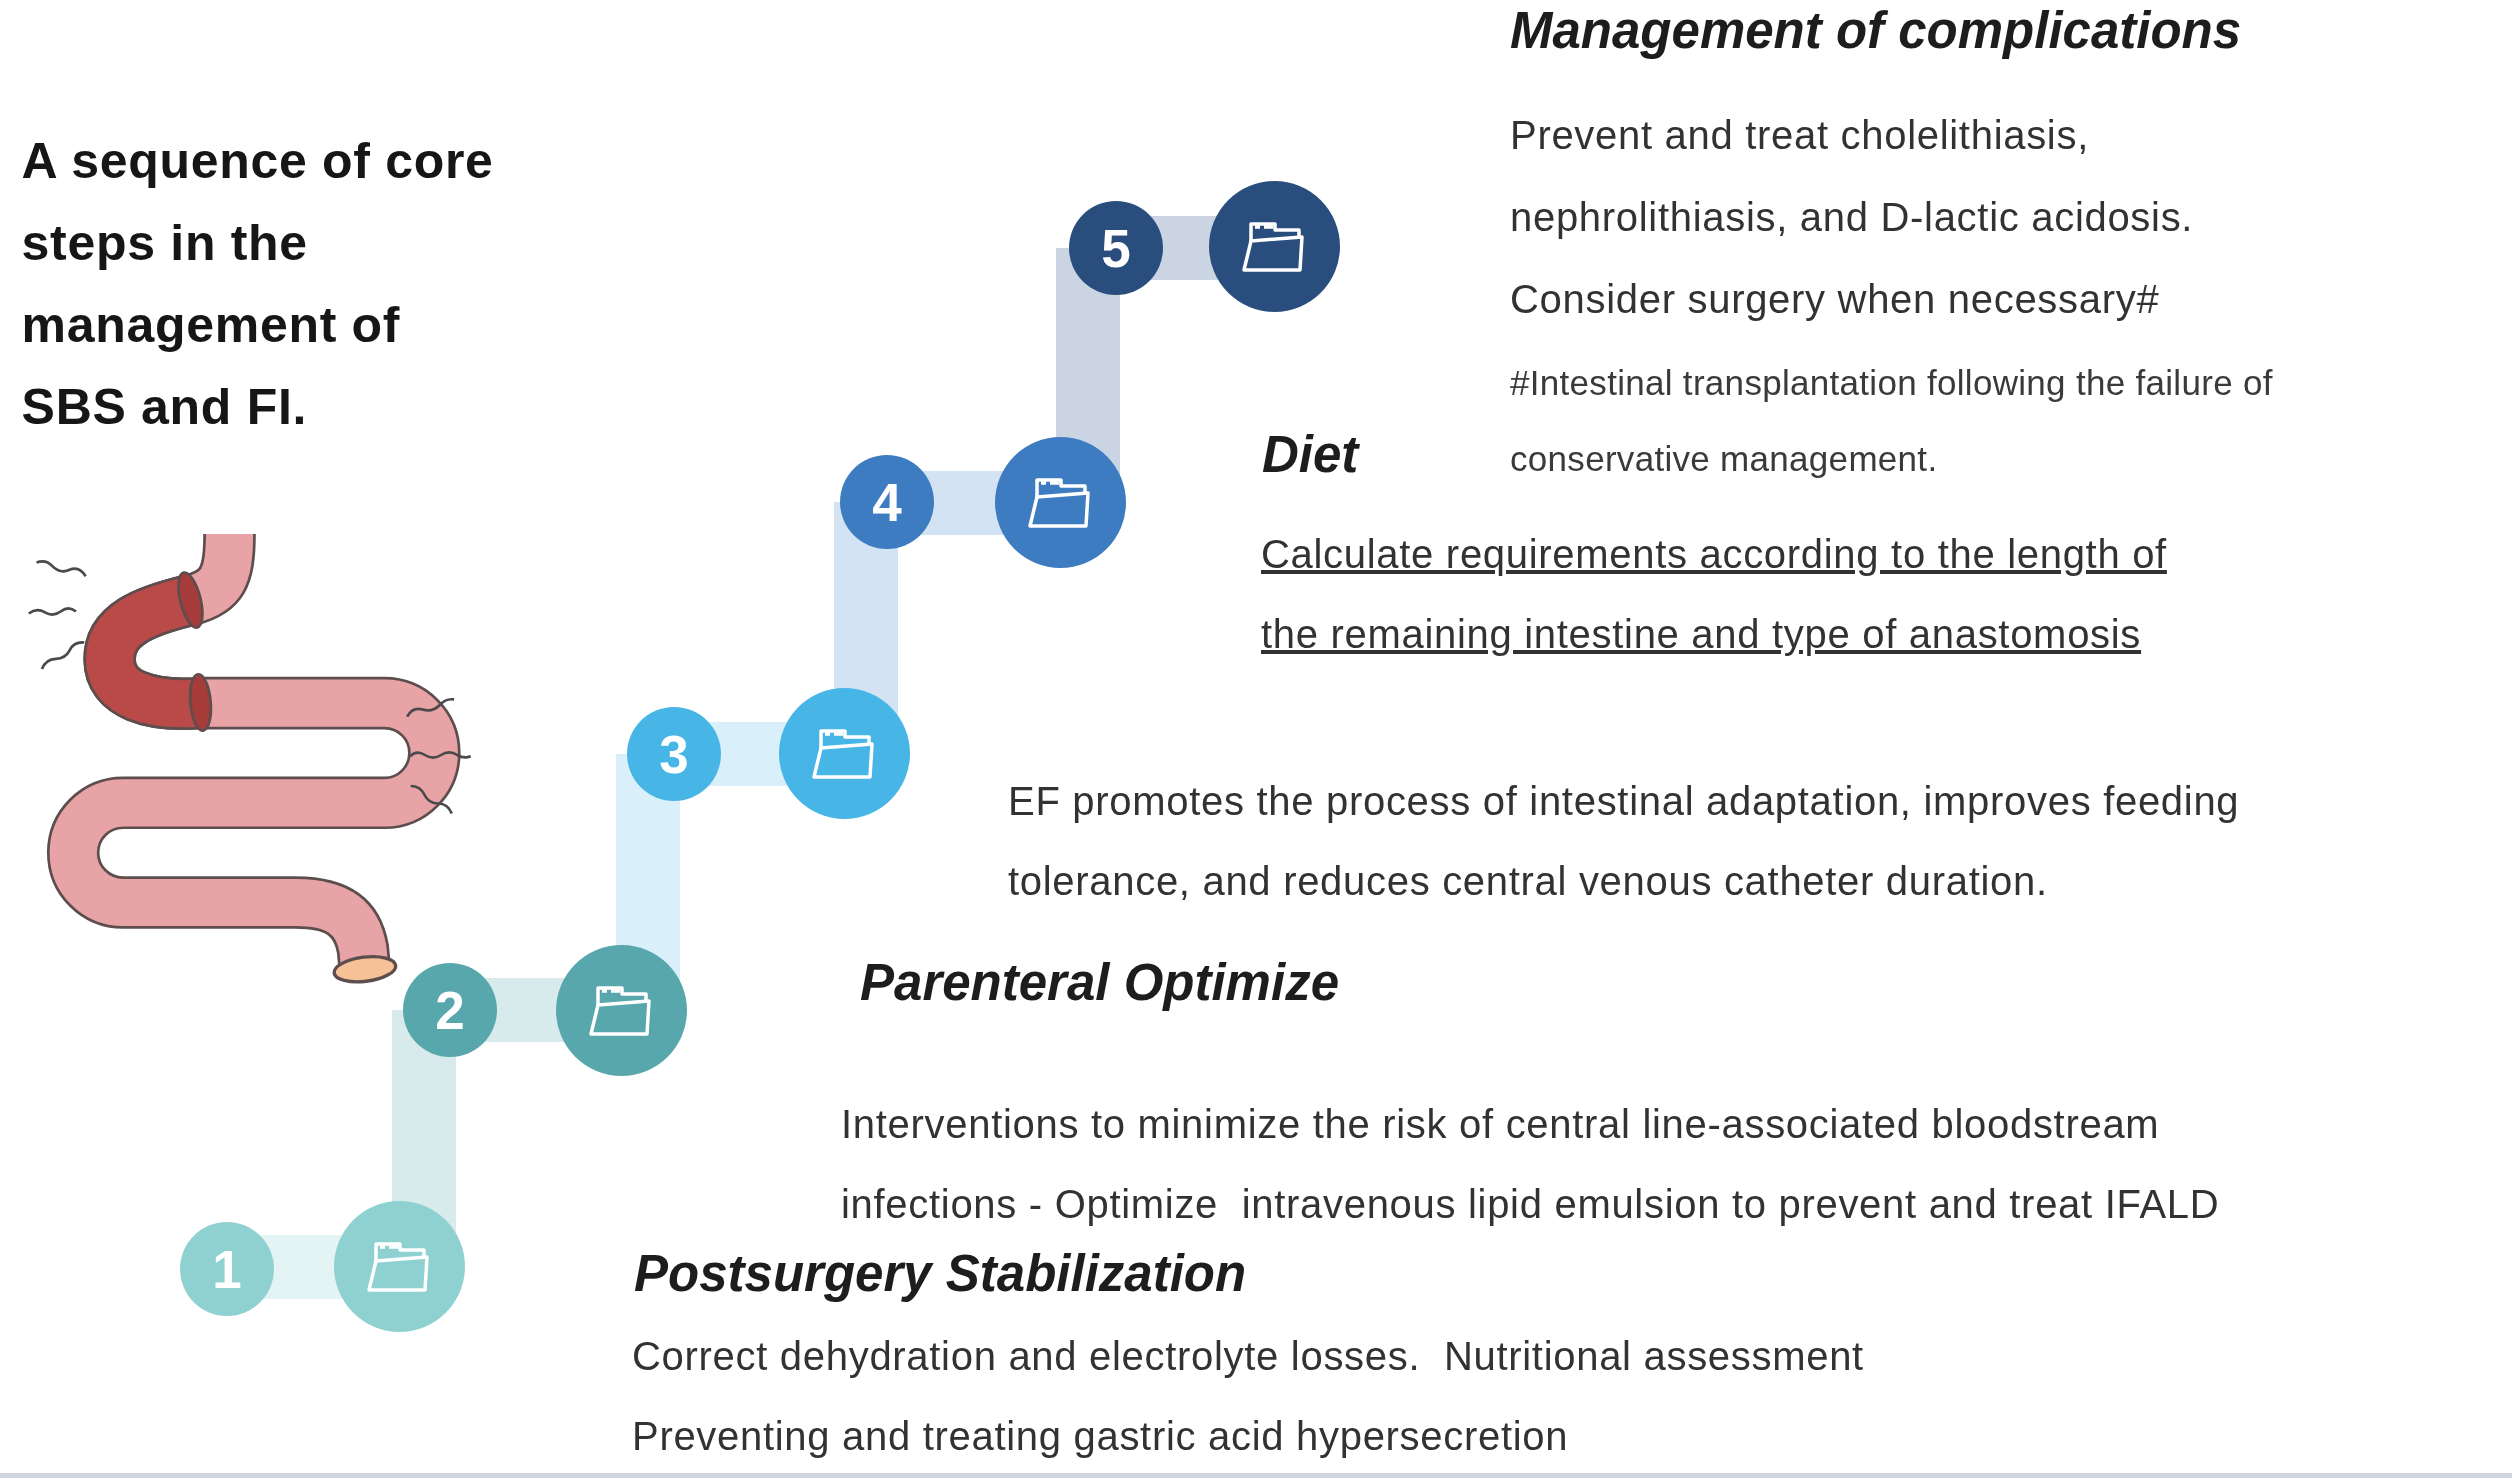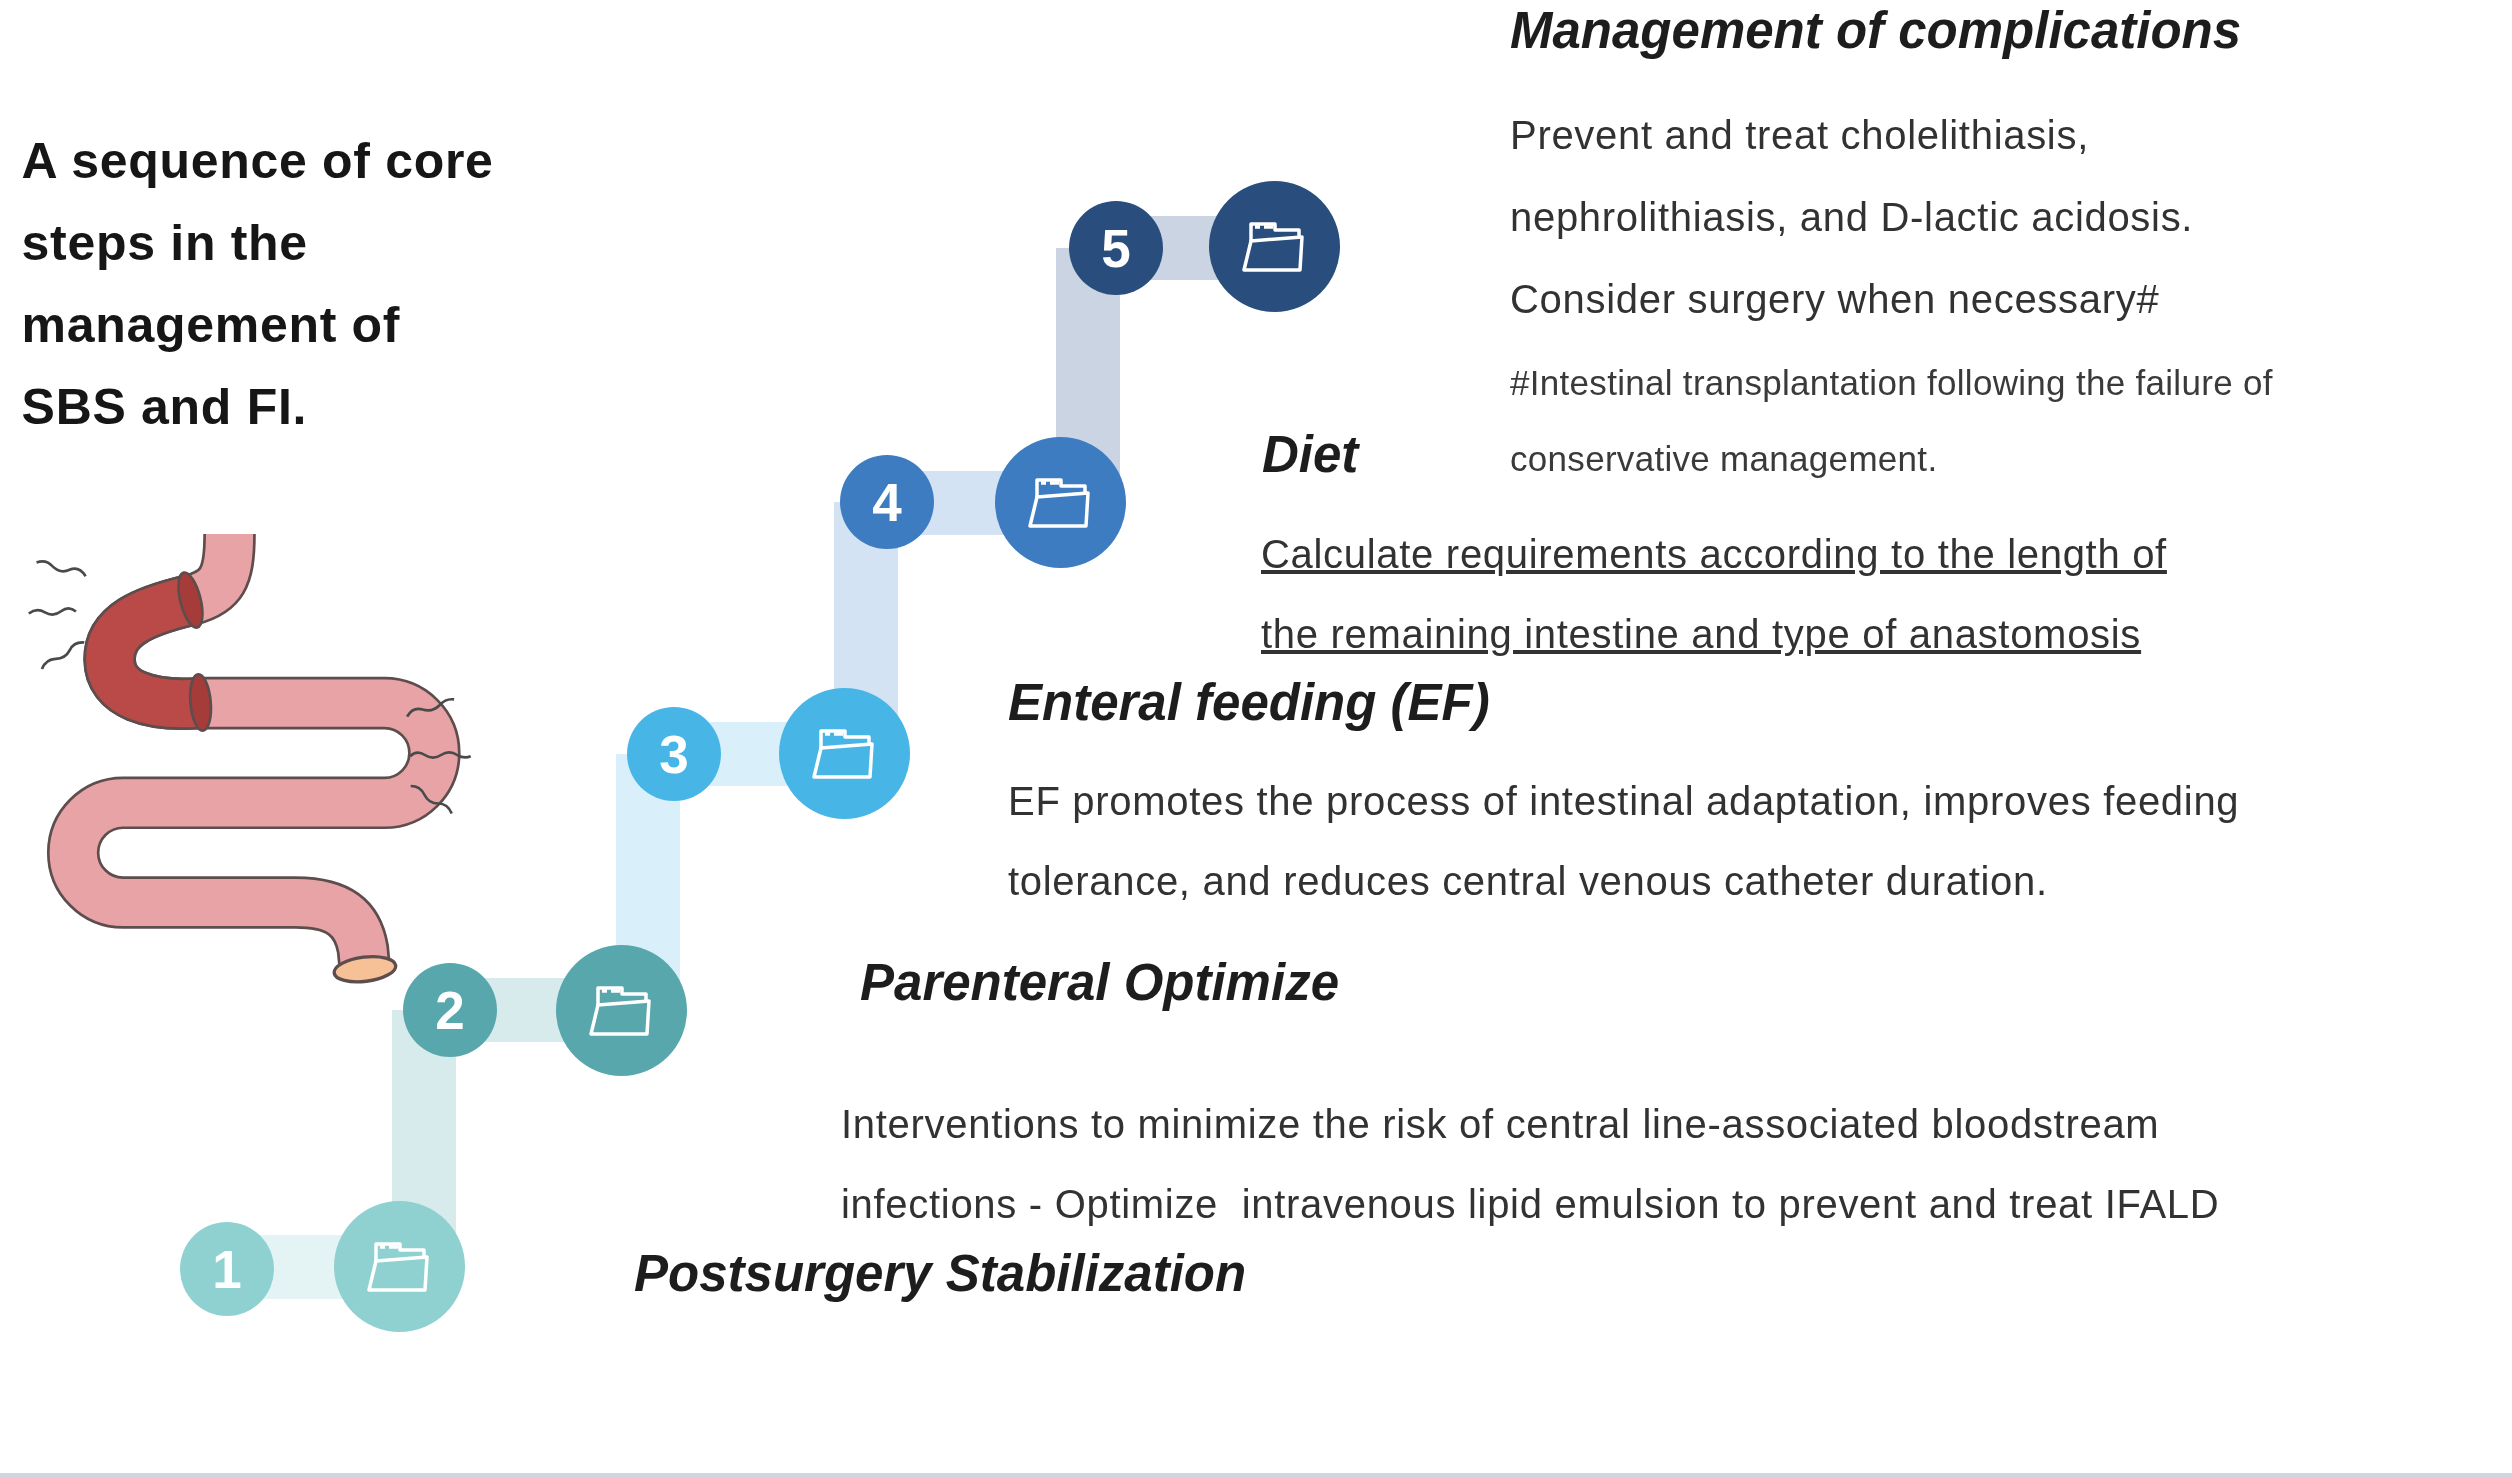--- a/index.html
+++ b/index.html
@@ -81,20 +81,22 @@
       <g stroke="#ffffff" stroke-width="7" fill="none" stroke-linejoin="round">
         <path d="M52 146 V54 H100 V66 H148 V88"></path>
         <path d="M60 60 h10 M78 60 h18"></path>
         <path d="M64 92 L140 82 L145 96"></path>
         <path d="M58 104 L144 92 L148 106"></path>
         <path d="M38 146 L52 88 L154 80 L150 146 Z" style="fill: rgb(143, 209, 209);"></path>
       </g>
     </svg>
   </div>
   <div class="step-title" style="left:634px;top:1244px;">Postsurgery Stabilization</div>
+  <div class="step-body" style="left:632px;top:1316px;">Correct dehydration and electrolyte losses.  Nutritional assessment
+Preventing and treating gastric acid hypersecretion</div>
 
   <div class="num-circle" style="left: 403px; top: 963px; background: rgb(88, 167, 172);">
     <span>2</span>
   </div>
   <div class="folder-circle" style="left: 556px; top: 945px; background: rgb(88, 167, 172);">
     <svg viewBox="0 0 200 200">
       <g stroke="#ffffff" stroke-width="7" fill="none" stroke-linejoin="round">
         <path d="M52 146 V54 H100 V66 H148 V88"></path>
         <path d="M60 60 h10 M78 60 h18"></path>
         <path d="M64 92 L140 82 L145 96"></path>
@@ -114,21 +116,20 @@
     <svg viewBox="0 0 200 200">
       <g stroke="#ffffff" stroke-width="7" fill="none" stroke-linejoin="round">
         <path d="M52 146 V54 H100 V66 H148 V88"></path>
         <path d="M60 60 h10 M78 60 h18"></path>
         <path d="M64 92 L140 82 L145 96"></path>
         <path d="M58 104 L144 92 L148 106"></path>
         <path d="M38 146 L52 88 L154 80 L150 146 Z" style="fill: rgb(71, 182, 231);"></path>
       </g>
     </svg>
   </div>
-  <div class="step-title" style="left:1008px;top:673px;">Enteral feeding (EF)</div>
   <div class="step-body" style="left:1008px;top:761px;">EF promotes the process of intestinal adaptation, improves feeding
 tolerance, and reduces central venous catheter duration.</div>
 
   <div class="num-circle" style="left: 840px; top: 455px; background: rgb(62, 124, 193);">
     <span>4</span>
   </div>
   <div class="folder-circle" style="left: 995px; top: 437px; background: rgb(62, 124, 193);">
     <svg viewBox="0 0 200 200">
       <g stroke="#ffffff" stroke-width="7" fill="none" stroke-linejoin="round">
         <path d="M52 146 V54 H100 V66 H148 V88"></path>

